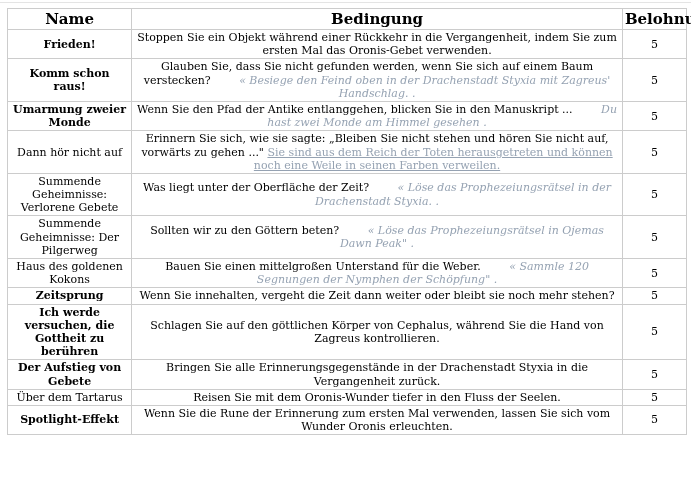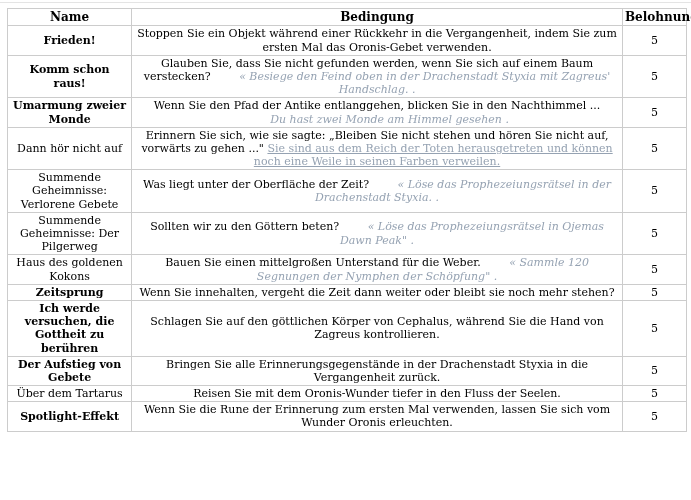--- a/index.html
+++ b/index.html
@@ -24,21 +24,21 @@
     line-height:1.2;
     table-layout:fixed;
   }
   table.ach th, table.ach td {
     border:1px solid #cccccc;
     text-align:center;
     vertical-align:middle;
     padding:1px 4px;
   }
   table.ach th {
-    font-size:12px;
+    font-size:15px;
     font-weight:bold;
     white-space:nowrap;
     padding:1px 2px;
   }
   col.c-name   { width:124px; }
   col.c-cond   { width:490px; }
   col.c-reward { width:64px;  }
   td.name-cell.bold { font-weight:bold; }
   .seg-normal { color:#000000; font-style:normal; }
   .seg-quote { color:#95a2b2; font-style:italic;margin-left:25px; }
@@ -68,21 +68,21 @@
           <td class="condition-cell"><span class="seg-normal">Stoppen Sie ein Objekt während einer Rückkehr in die Vergangenheit, indem Sie zum ersten Mal das Oronis-Gebet verwenden.</span></td>
           <td class="reward-cell">5</td>
         </tr>
         <tr>
           <td class="name-cell bold">Komm schon raus!</td>
           <td class="condition-cell"><span class="seg-normal">Glauben Sie, dass Sie nicht gefunden werden, wenn Sie sich auf einem Baum verstecken? </span><span class="seg-quote">« Besiege den Feind oben in der Drachenstadt Styxia mit Zagreus' Handschlag. .</span></td>
           <td class="reward-cell">5</td>
         </tr>
         <tr>
           <td class="name-cell bold">Umarmung zweier Monde</td>
-          <td class="condition-cell"><span class="seg-normal">Wenn Sie den Pfad der Antike entlanggehen, blicken Sie in den Nachthimmel ... </span><span class="seg-quote">Du hast zwei Monde am Himmel gesehen .</span></td>
+          <td class="condition-cell"><span class="seg-normal">Wenn Sie den Pfad der Antike entlanggehen, blicken Sie in den Manuskript ... </span><span class="seg-quote">Du hast zwei Monde am Himmel gesehen .</span></td>
           <td class="reward-cell">5</td>
         </tr>
         <tr>
           <td class="name-cell">Dann hör nicht auf</td>
           <td class="condition-cell"><span class="seg-normal">Erinnern Sie sich, wie sie sagte: „Bleiben Sie nicht stehen und hören Sie nicht auf, vorwärts zu gehen ..." </span><span class="seg-quote-upright">Sie sind aus dem Reich der Toten herausgetreten und können noch eine Weile in seinen Farben verweilen.</span></td>
           <td class="reward-cell">5</td>
         </tr>
         <tr>
           <td class="name-cell">Summende Geheimnisse: Verlorene Gebete</td>
           <td class="condition-cell"><span class="seg-normal">Was liegt unter der Oberfläche der Zeit? </span><span class="seg-quote">« Löse das Prophezeiungsrätsel in der Drachenstadt Styxia. .</span></td>

